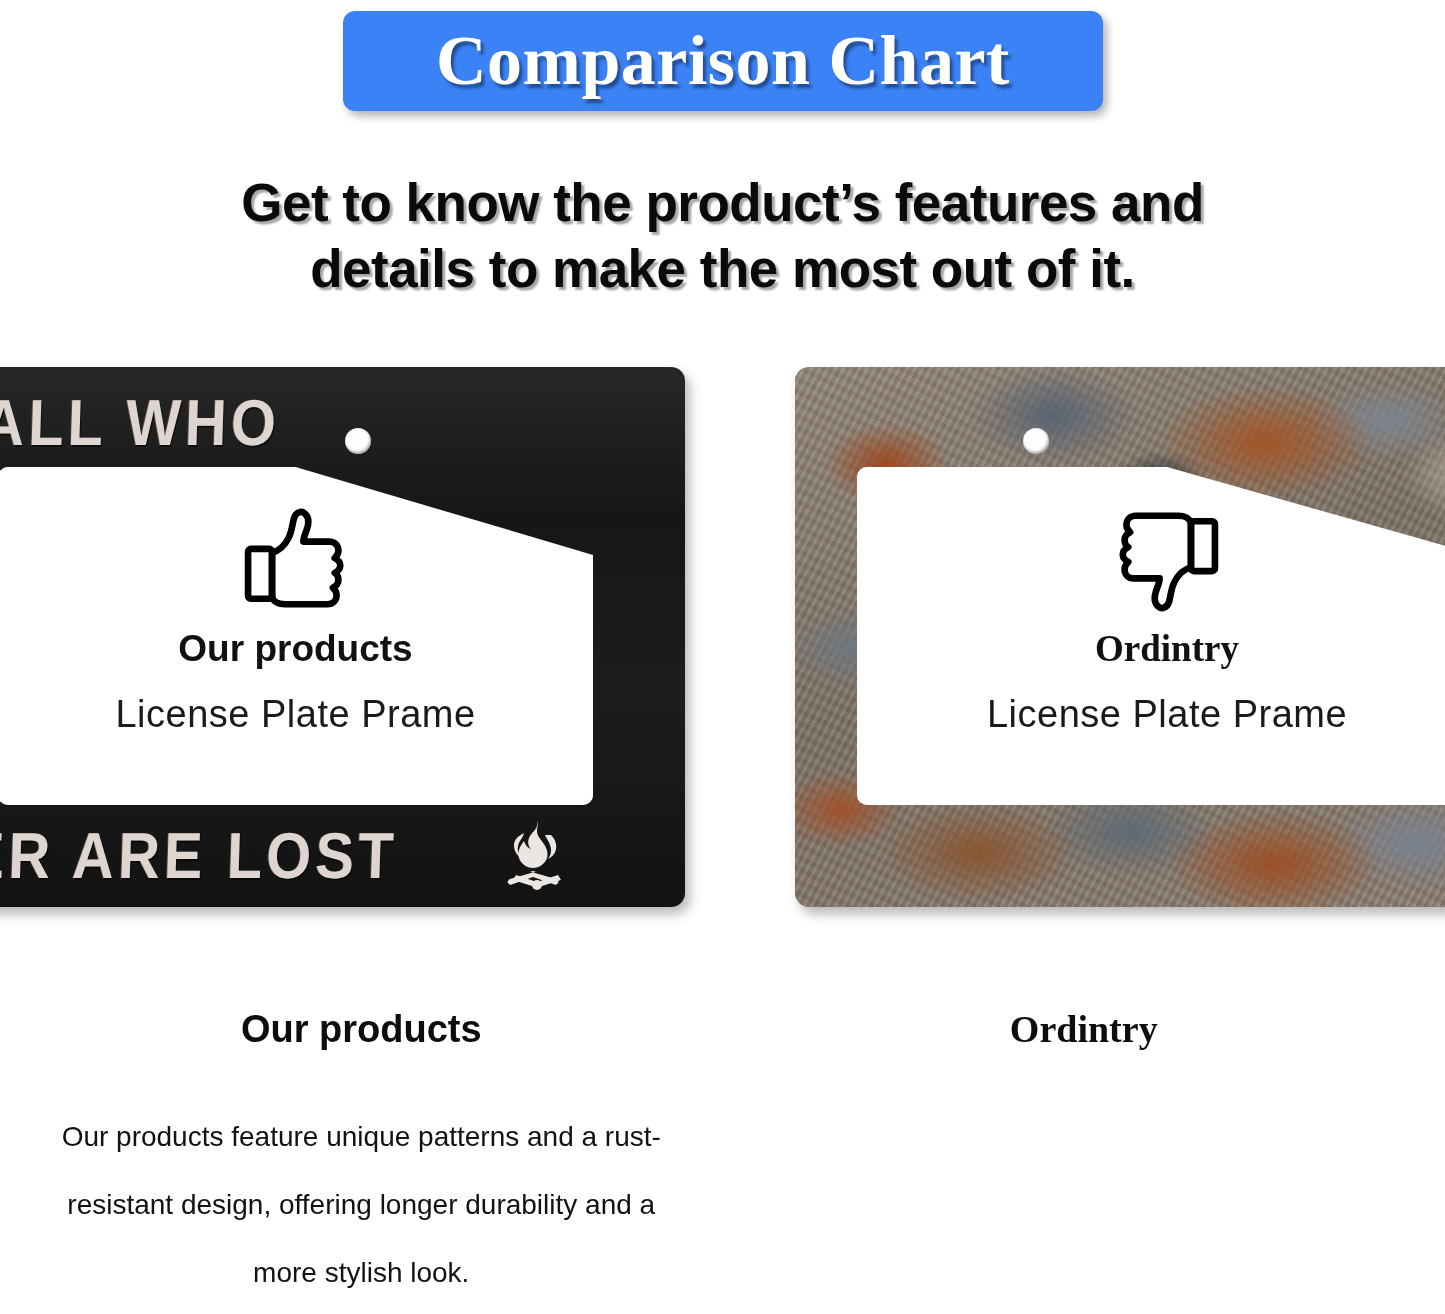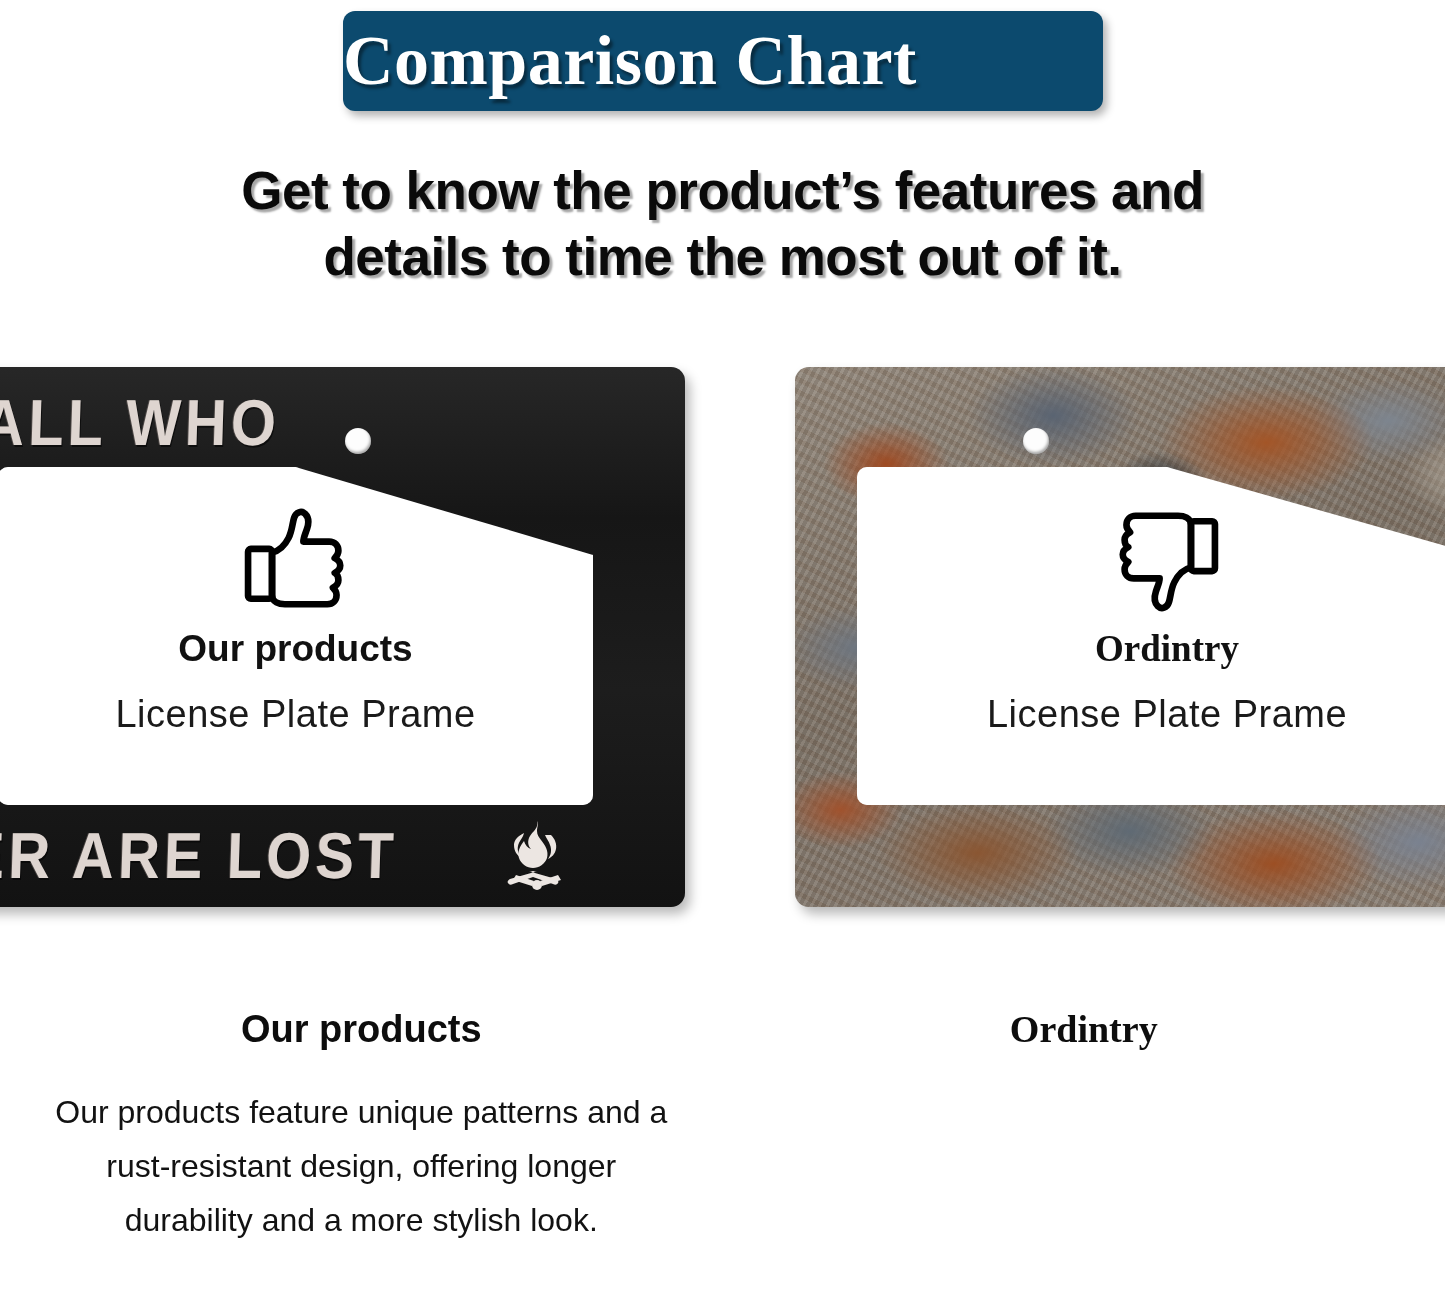--- a/index.html
+++ b/index.html
@@ -16,43 +16,43 @@
     background: #ffffff;
   }
 
   
   #header-banner {
     position: absolute;
     left: 343px;
     top: 11px;
     width: 760px;
     height: 100px;
-    background: #0c4a6e;
+    background: #3b82f6;
     border-radius: 12px;
     box-shadow: 4px 5px 9px rgba(0,0,0,0.30);
     display: flex;
     align-items: center;
-    justify-content: flex-start;
+    justify-content: center;
   }
   #header-title {
     font-family: "Liberation Serif", serif;
     font-weight: bold;
     font-size: 70px;
     color: #ffffff;
     letter-spacing: 0.5px;
     text-shadow: 3px 4px 3px rgba(0,0,0,0.42);
     line-height: 1;
     white-space: nowrap;
   }
 
   
   #subtitle {
     position: absolute;
     left: 0;
-    top: 158px;
+    top: 170px;
     width: 1445px;
     text-align: center;
     font-family: "Liberation Sans", sans-serif;
     font-weight: bold;
     font-size: 53px;
     line-height: 66px;
     color: #0a0a0a;
     text-shadow: 3px 3px 2px rgba(0,0,0,0.35);
     letter-spacing: -0.5px;
   }
@@ -229,38 +229,38 @@
   }
   .desc-heading.ours {
     font-family: "Liberation Sans", sans-serif;
     font-weight: bold;
   }
   .desc-heading.other {
     font-family: "Liberation Serif", serif;
     font-weight: bold;
   }
   .desc-body {
-    margin-top: 34px;
+    margin-top: 52px;
     font-family: "Liberation Sans", sans-serif;
     font-weight: normal;
-    font-size: 32px;
-    line-height: 54px;
+    font-size: 28px;
+    line-height: 68px;
     color: #121212;
   }
 </style>
 </head>
 <body>
 
 <div id="header-banner">
   <div id="header-title">Comparison Chart</div>
 </div>
 
 <div id="subtitle">
   <span class="line">Get to know the product’s features and</span>
-  <span class="line">details to time the most out of it.</span>
+  <span class="line">details to make the most out of it.</span>
 </div>
 
 <div id="frames-row">
 
   <div class="frame-wrap" id="frame-ours">
     <div class="plate-frame" id="plate-ours">
 
       <div class="frame-grunge-text" id="grunge-top">OT ALL WHO</div>
 
       <div class="frame-grunge-text" id="grunge-bottom">NDER ARE LOST</div>

